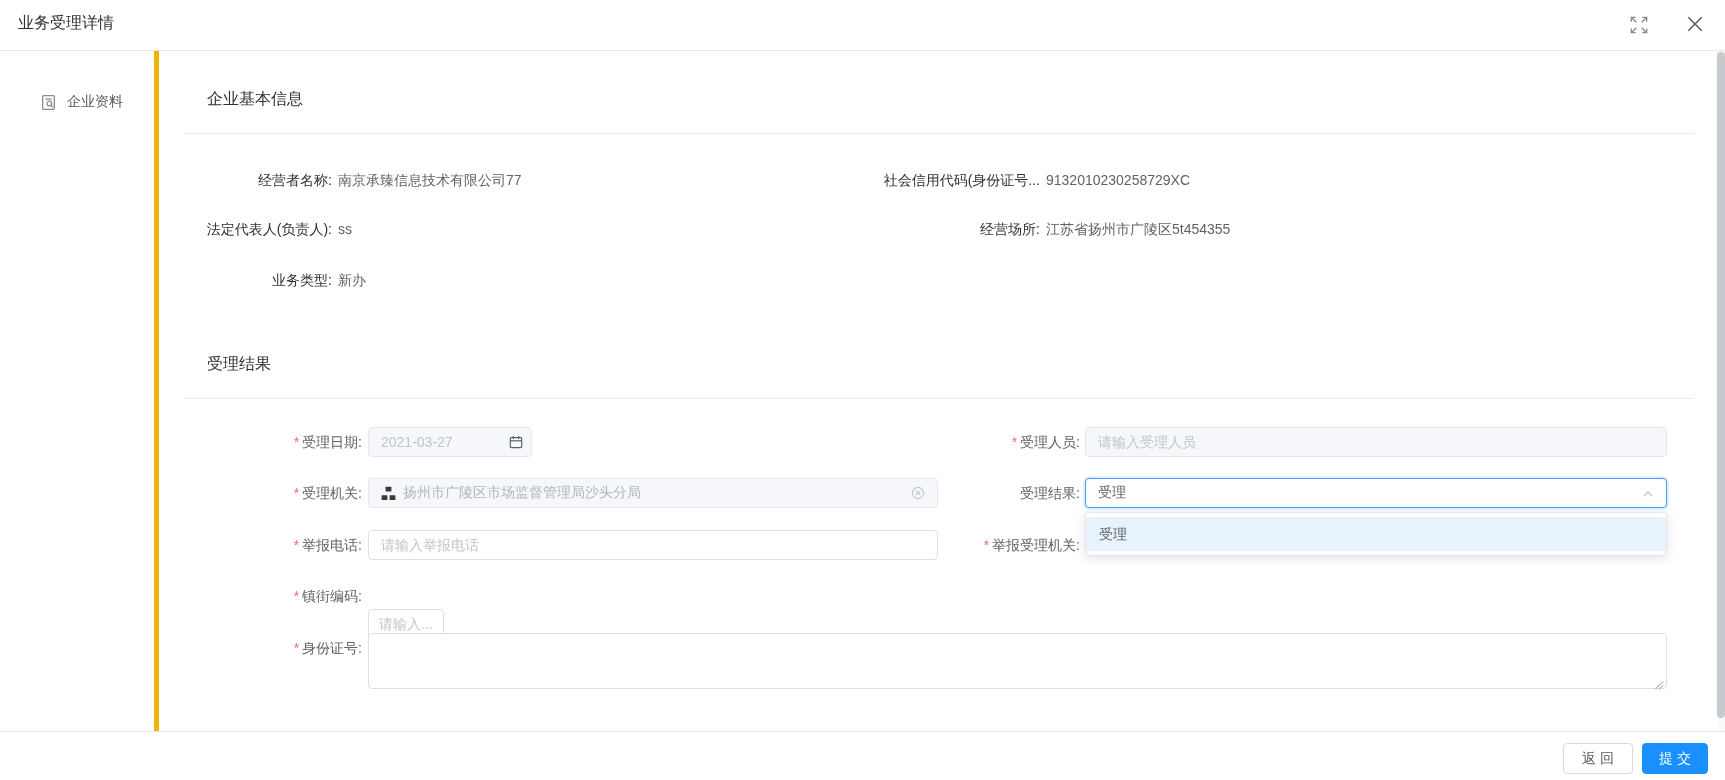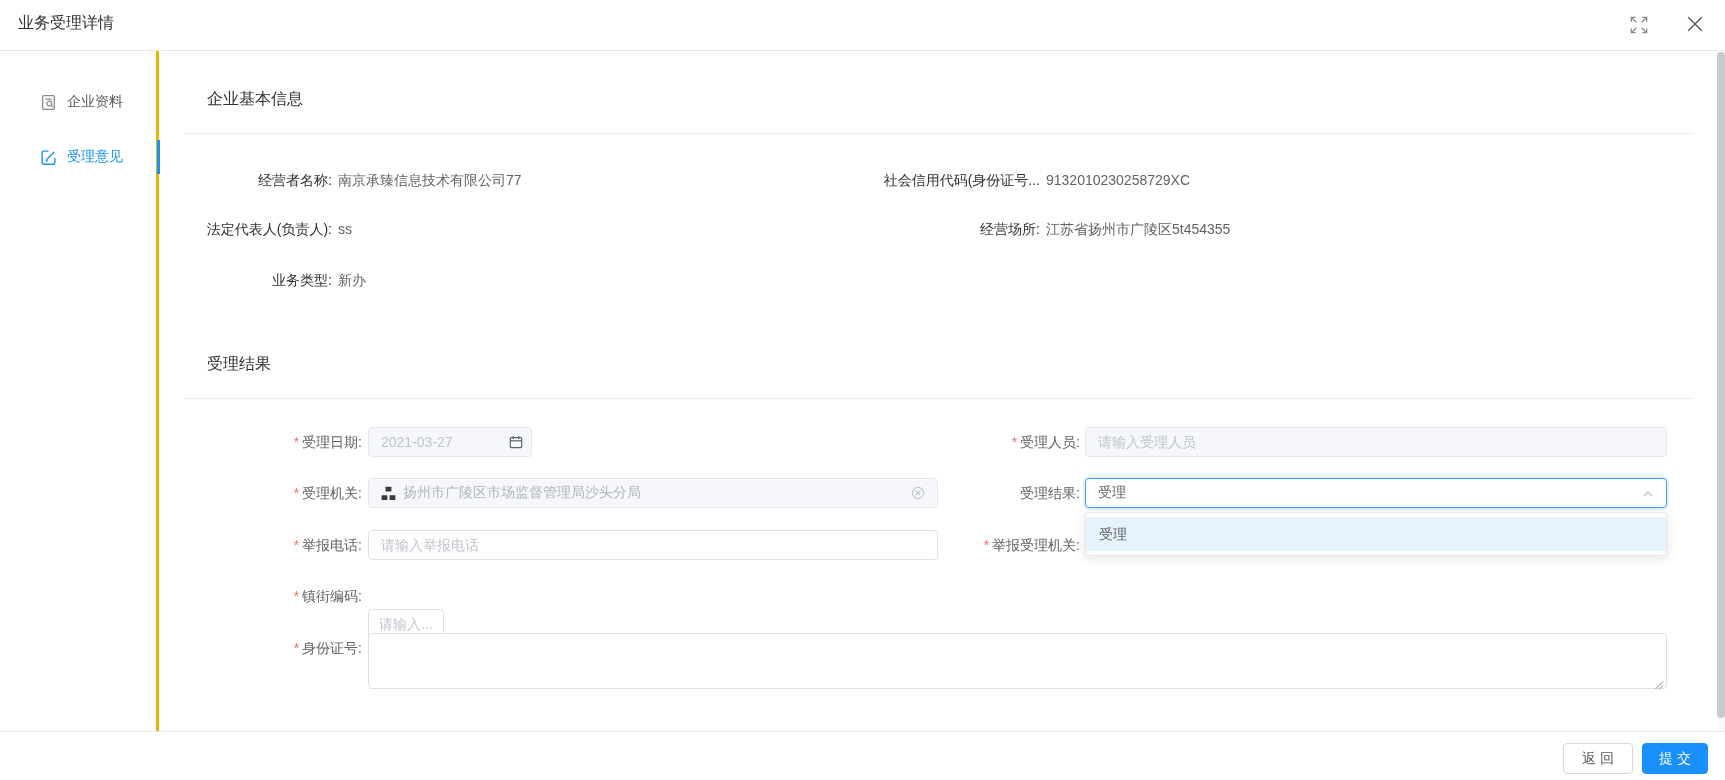--- a/index.html
+++ b/index.html
@@ -8,21 +8,21 @@
   .screen { position:relative; width:1725px; height:780px; background:#fff; overflow:hidden; }
 
   
   .modal-header { position:absolute; top:0; left:0; right:0; height:51px; border-bottom:1px solid #e8e8e8; background:#fff; }
   .modal-title { position:absolute; left:18px; top:13px; font-size:16px; font-weight:500; color:#303133; }
   .hicon { position:absolute; top:16px; width:18px; height:18px; cursor:pointer; }
   .hicon.fullscreen { left:1630px; }
   .hicon.close { left:1686px; top:15px; }
 
   
-  .sidebar { position:absolute; top:51px; left:0; width:159px; bottom:49px; border-right:3px solid #eab308; background:#fff; }
+  .sidebar { position:absolute; top:51px; left:0; width:159px; bottom:49px; border-right:5px solid #eab308; background:#fff; }
   .side-item { position:absolute; left:0; width:159px; height:34px; display:flex; align-items:center; cursor:pointer; font-size:14px; color:#595959; }
   .side-item .s-ico { margin-left:40px; width:17px; height:17px; display:inline-flex; }
   .side-item .s-label { margin-left:10px; }
   .side-item.item-0 { top:34px; }
   .side-item.item-1 { top:89px; }
   .side-item.active { color:#1890ff; }
   .side-item.active::after { content:""; position:absolute; right:-1px; top:0; width:3px; height:34px; background:#1890ff; }
 
   
   .main { position:absolute; left:160px; top:51px; right:0; bottom:49px; background:#fff; }
@@ -100,29 +100,20 @@
       <span class="s-ico">
         <svg width="17" height="17" viewBox="0 0 16 16" fill="none" stroke="#8c8c8c" stroke-width="1.2">
           <rect x="2.5" y="1.5" width="11" height="13" rx="1"></rect>
           <line x1="5" y1="4.8" x2="11" y2="4.8"></line>
           <circle cx="8.8" cy="9" r="2.2"></circle>
           <line x1="10.4" y1="10.6" x2="12.2" y2="12.4"></line>
         </svg>
       </span>
       <span class="s-label">企业资料</span>
     </div>
-    <div class="side-item item-1 active">
-      <span class="s-ico">
-        <svg width="17" height="17" viewBox="0 0 16 16" fill="none" stroke="#1890ff" stroke-width="1.3">
-          <path d="M14,8.5 V13 a1.4,1.4 0 0 1 -1.4,1.4 H3.4 A1.4,1.4 0 0 1 2,13 V3.4 A1.4,1.4 0 0 1 3.4,2 H8"></path>
-          <path d="M6.2,9.9 L13.4,2.6 M6.2,9.9 L6,11.2 L7.3,11"></path>
-        </svg>
-      </span>
-      <span class="s-label">受理意见</span>
-    </div>
   </div>
 
   <div class="main">
 
     <div class="section-title" style="top:38px;">企业基本信息</div>
     <div class="divider" style="top:82px;"></div>
 
     <div class="info-label" style="left:24px; top:121px;">经营者名称:</div>
     <div class="info-value" style="left:178px; top:121px;">南京承臻信息技术有限公司77</div>
     <div class="info-label right" style="top:121px;">社会信用代码(身份证号...</div>

